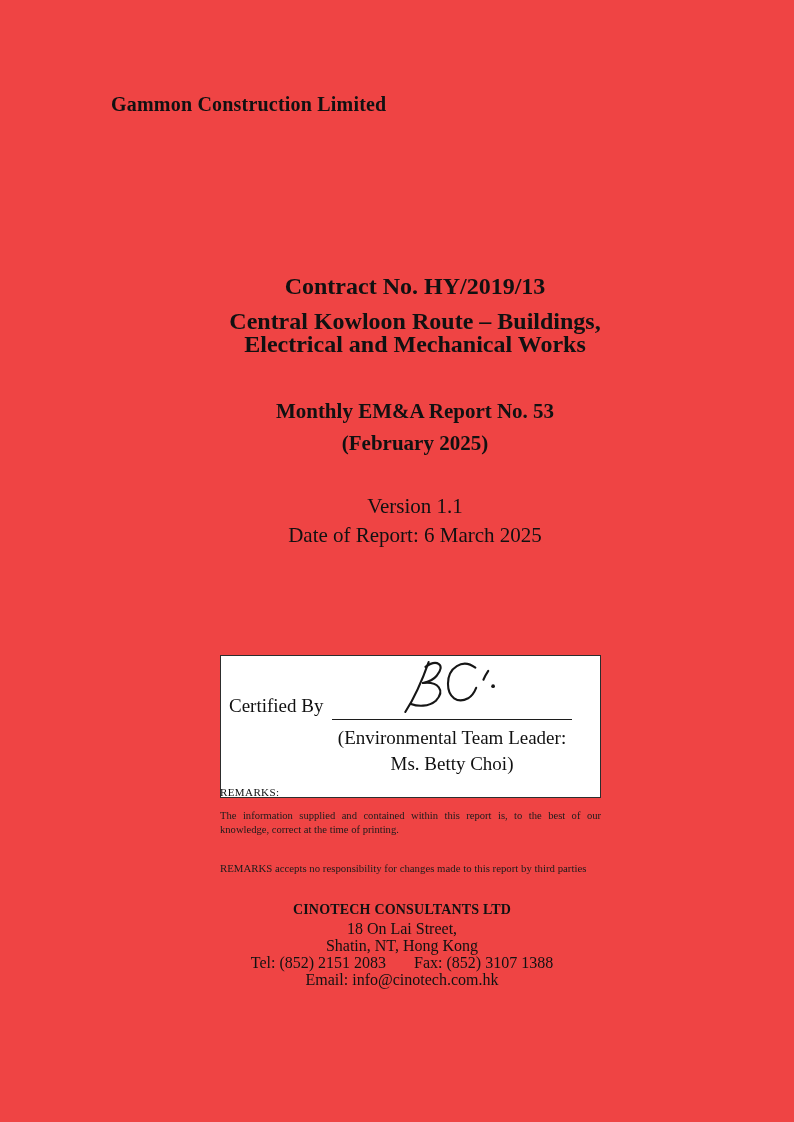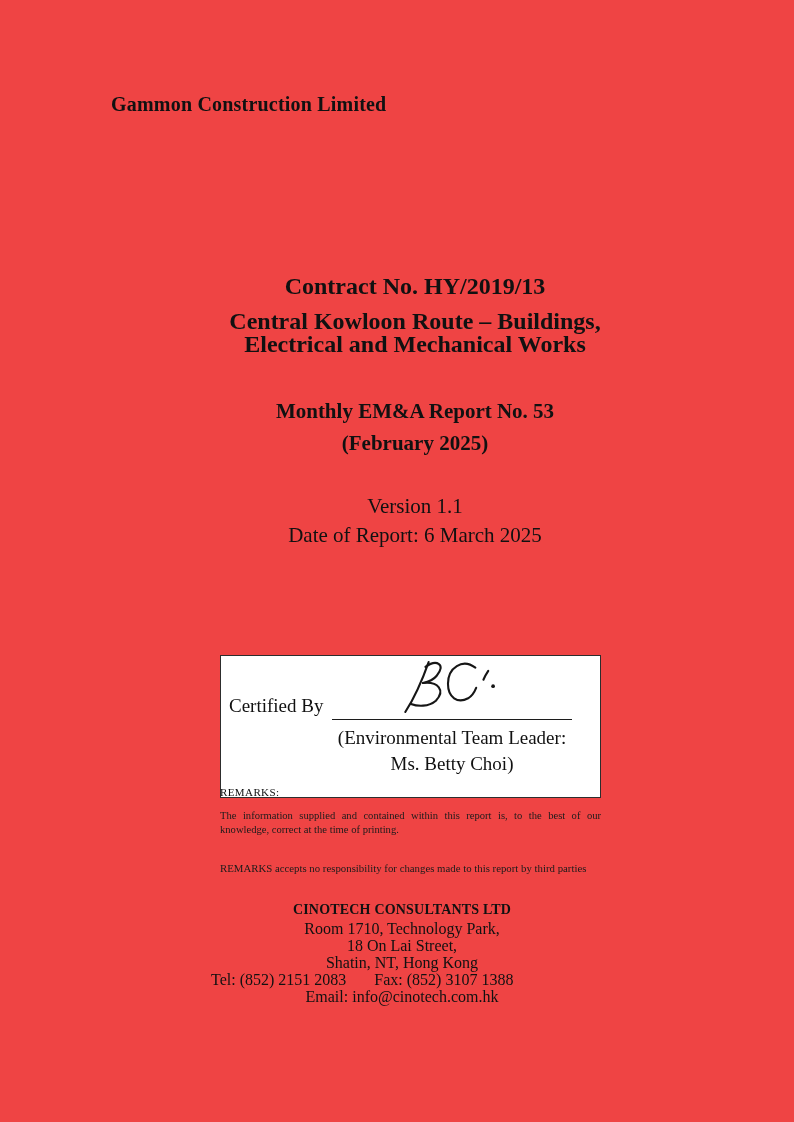--- a/index.html
+++ b/index.html
@@ -112,20 +112,21 @@
     line-height: 21px;
     letter-spacing: 0.2px;
   }
   .footer-line {
     font-size: 16px;
     line-height: 17px;
     white-space: nowrap;
   }
   .footer-telfax {
     display: flex;
+    justify-content: center;
     gap: 28px;
     font-size: 16px;
     line-height: 17px;
     white-space: nowrap;
   }
 </style>
 </head>
 <body>
 
 <div class="page">
@@ -177,21 +178,20 @@
 
   <div class="abs remarks-body">
     <div class="remarks-line1">The information supplied and contained within this report is, to the best of our</div>
     <div class="remarks-line2">knowledge, correct at the time of printing.</div>
   </div>
 
   <div class="abs disclaimer">REMARKS accepts no responsibility for changes made to this report by third parties</div>
 
   <div class="abs footer">
     <div class="footer-company">CINOTECH CONSULTANTS LTD</div>
-    <div class="footer-line">Room 1710, Technology Park,</div>
     <div class="footer-line">18 On Lai Street,</div>
     <div class="footer-line">Shatin, NT, Hong Kong</div>
     <div class="footer-telfax">
       <span>Tel: (852) 2151 2083</span>
       <span>Fax: (852) 3107 1388</span>
     </div>
     <div class="footer-line">Email: info@cinotech.com.hk</div>
   </div>
 
 </div>

